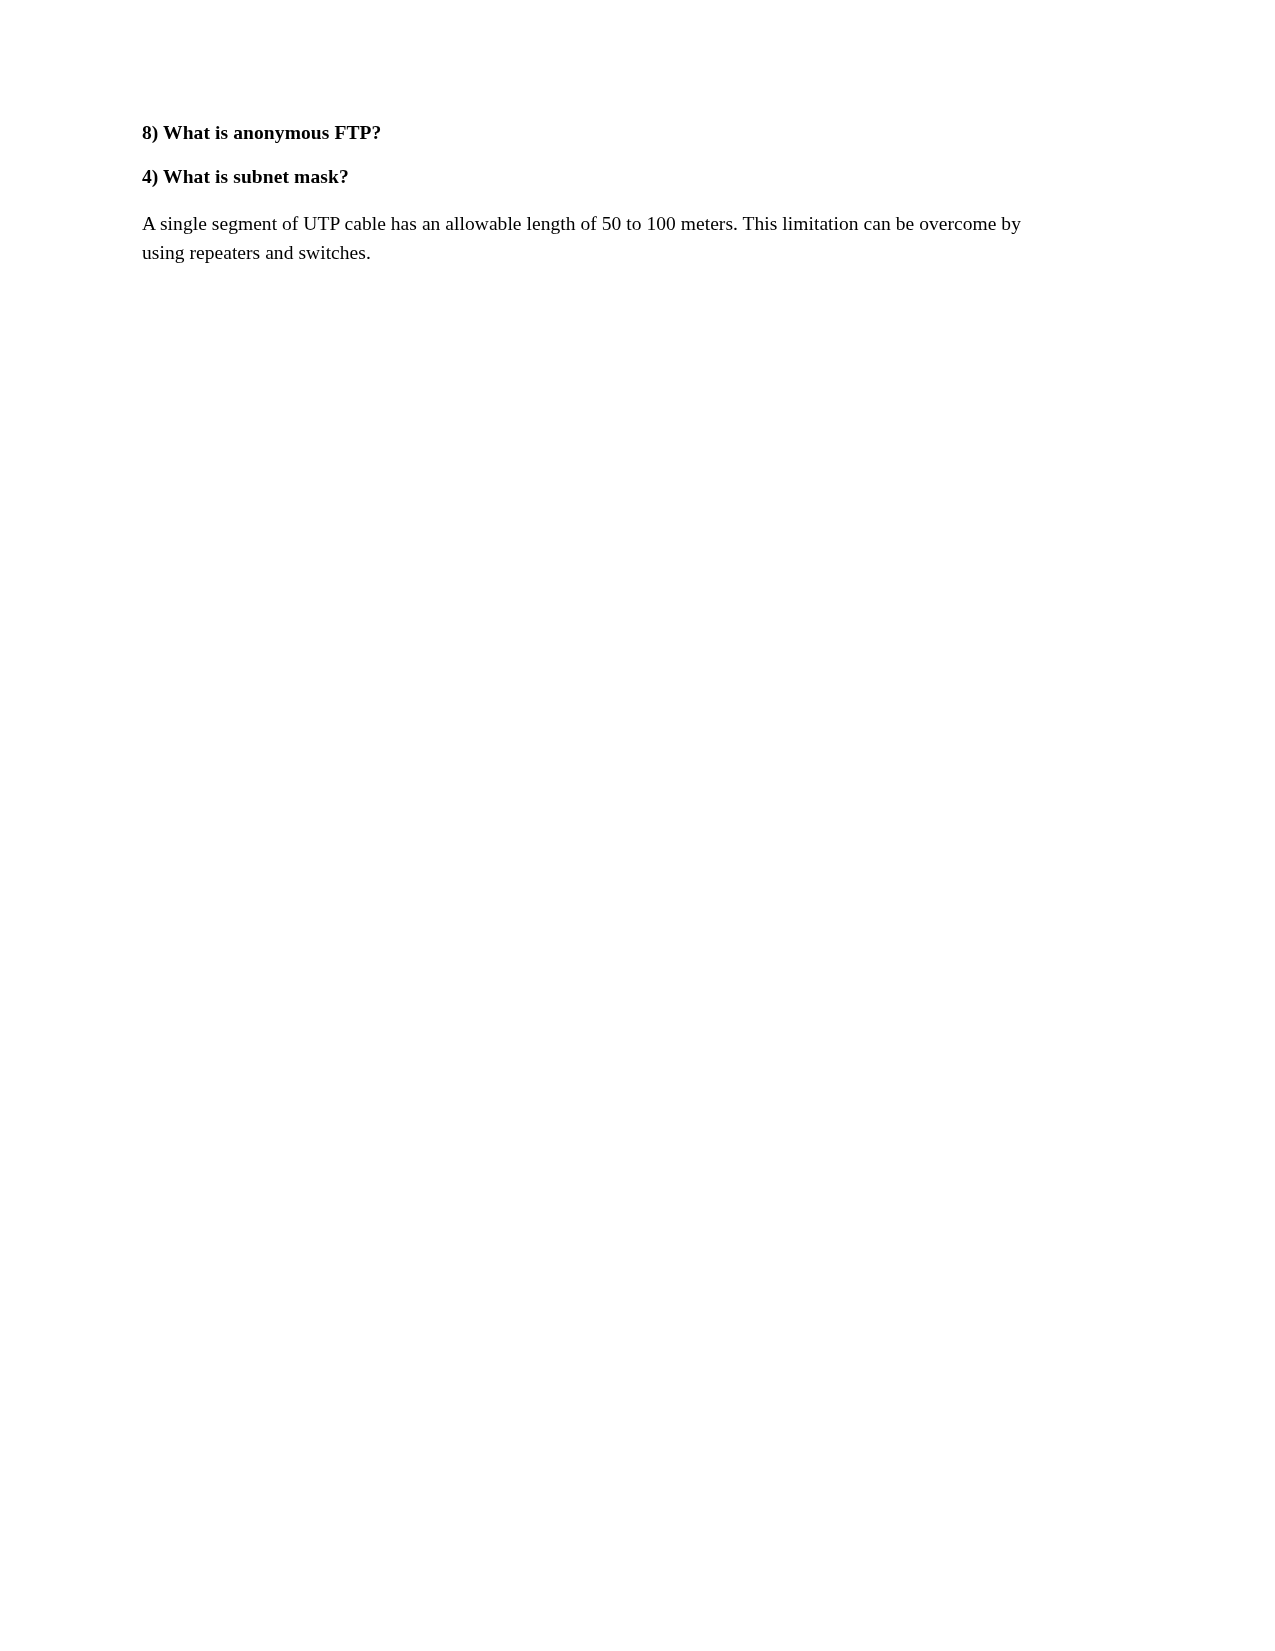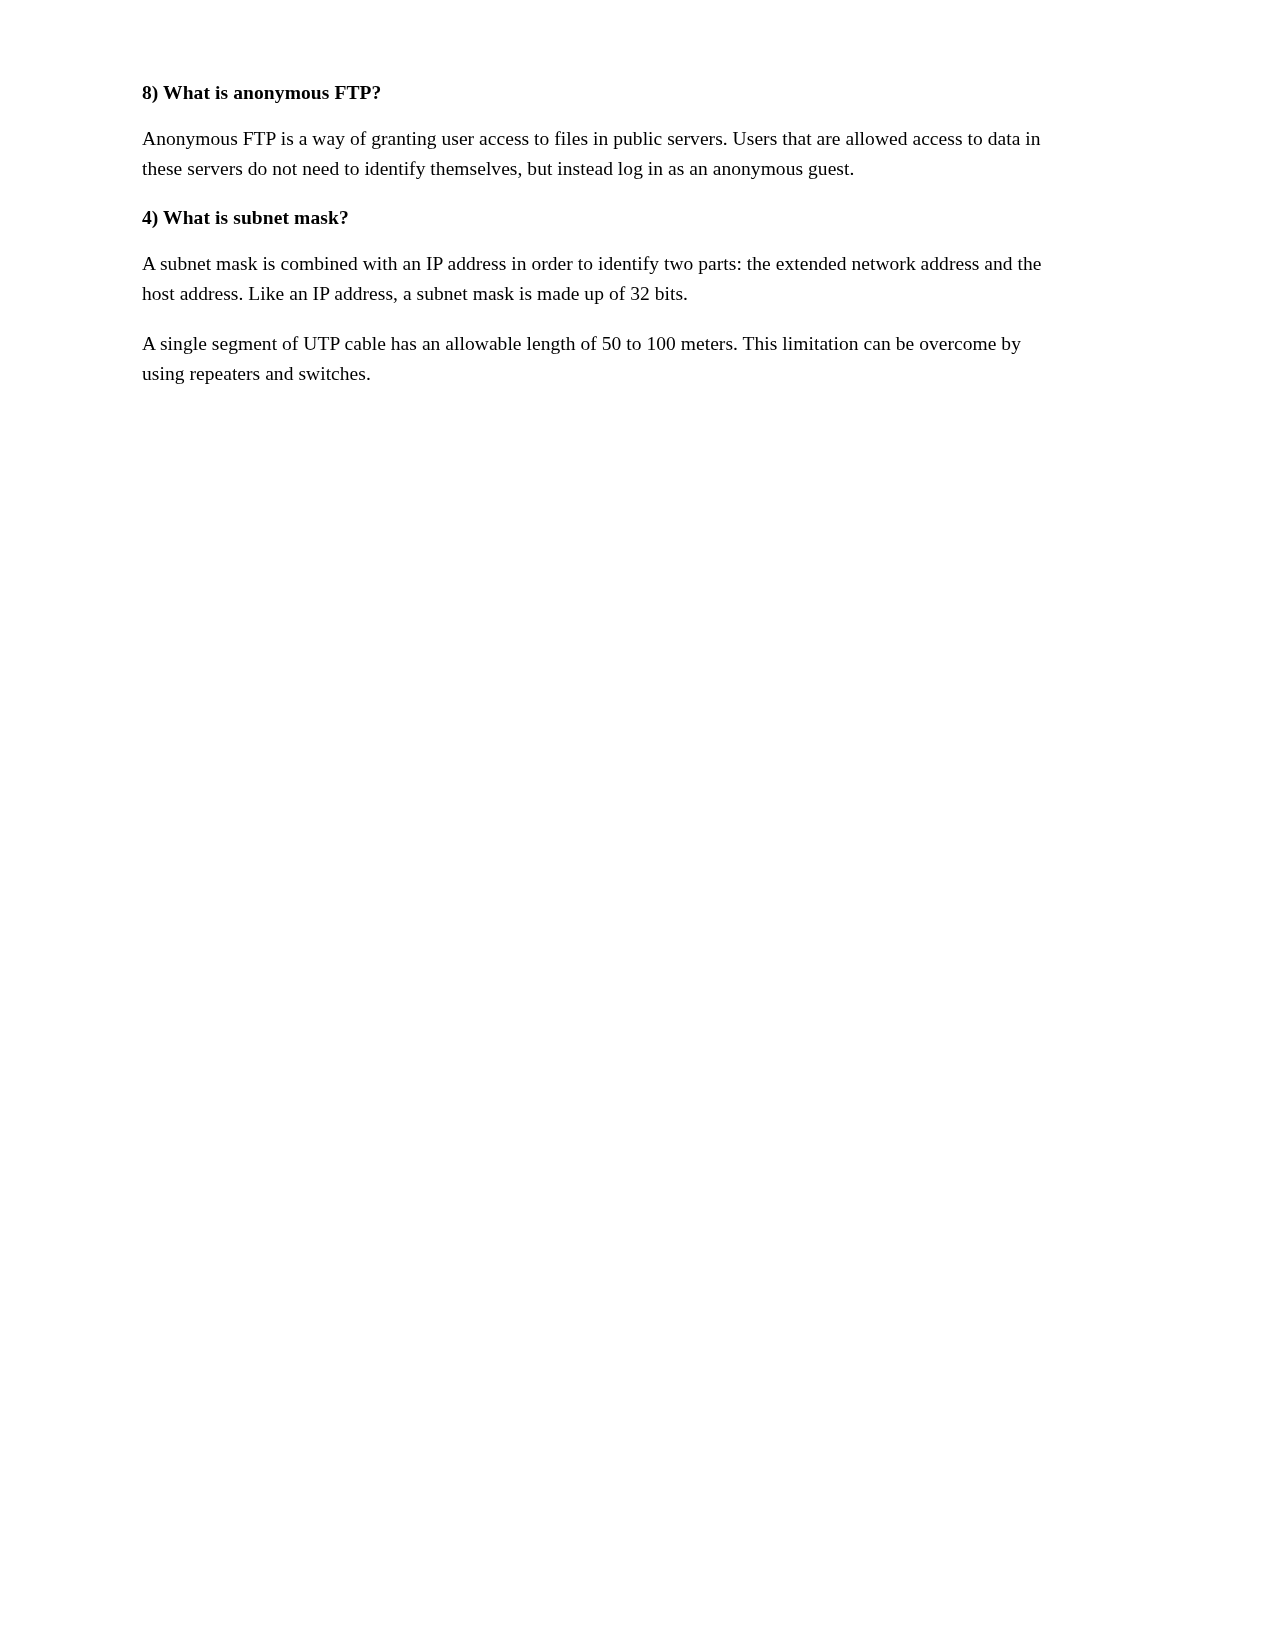--- a/index.html
+++ b/index.html
@@ -13,21 +13,21 @@
     font-family: "Liberation Serif", "DejaVu Serif", serif;
     color: #000000;
     -webkit-font-smoothing: antialiased;
   }
   .page {
     position: relative;
     width: 1275px;
     height: 1651px;
     background: #ffffff;
     box-sizing: border-box;
-    padding: 80px 142px 0 142px;
+    padding: 120px 142px 0 142px;
   }
   .content {
     width: 912px;
   }
   .qa-block {
     margin: 0 0 0 0;
   }
   h2.question {
     font-size: 19.5px;
     font-weight: bold;
@@ -48,26 +48,24 @@
   }
 </style>
 </head>
 <body>
 
 <div class="page">
   <div class="content">
 
     <section class="qa-block">
       <h2 class="question">8) What is anonymous FTP?</h2>
-      <p class="answer">Anonymous FTP is a way of granting user access to files in public servers. Users that are allowed access to data in these servers do not need to identify themselves, but instead log in as an anonymous guest.</p>
     </section>
 
     <section class="qa-block">
       <h2 class="question">4) What is subnet mask?</h2>
-      <p class="answer">A subnet mask is combined with an IP address in order to identify two parts: the extended network address and the host address. Like an IP address, a subnet mask is made up of 32 bits.</p>
     </section>
 
     <section class="qa-block">
       <p class="answer">A single segment of UTP cable has an allowable length of 50 to 100 meters. This limitation can be overcome by using repeaters and switches.</p>
     </section>
 
   </div>
 </div>
 
 </body></html>

